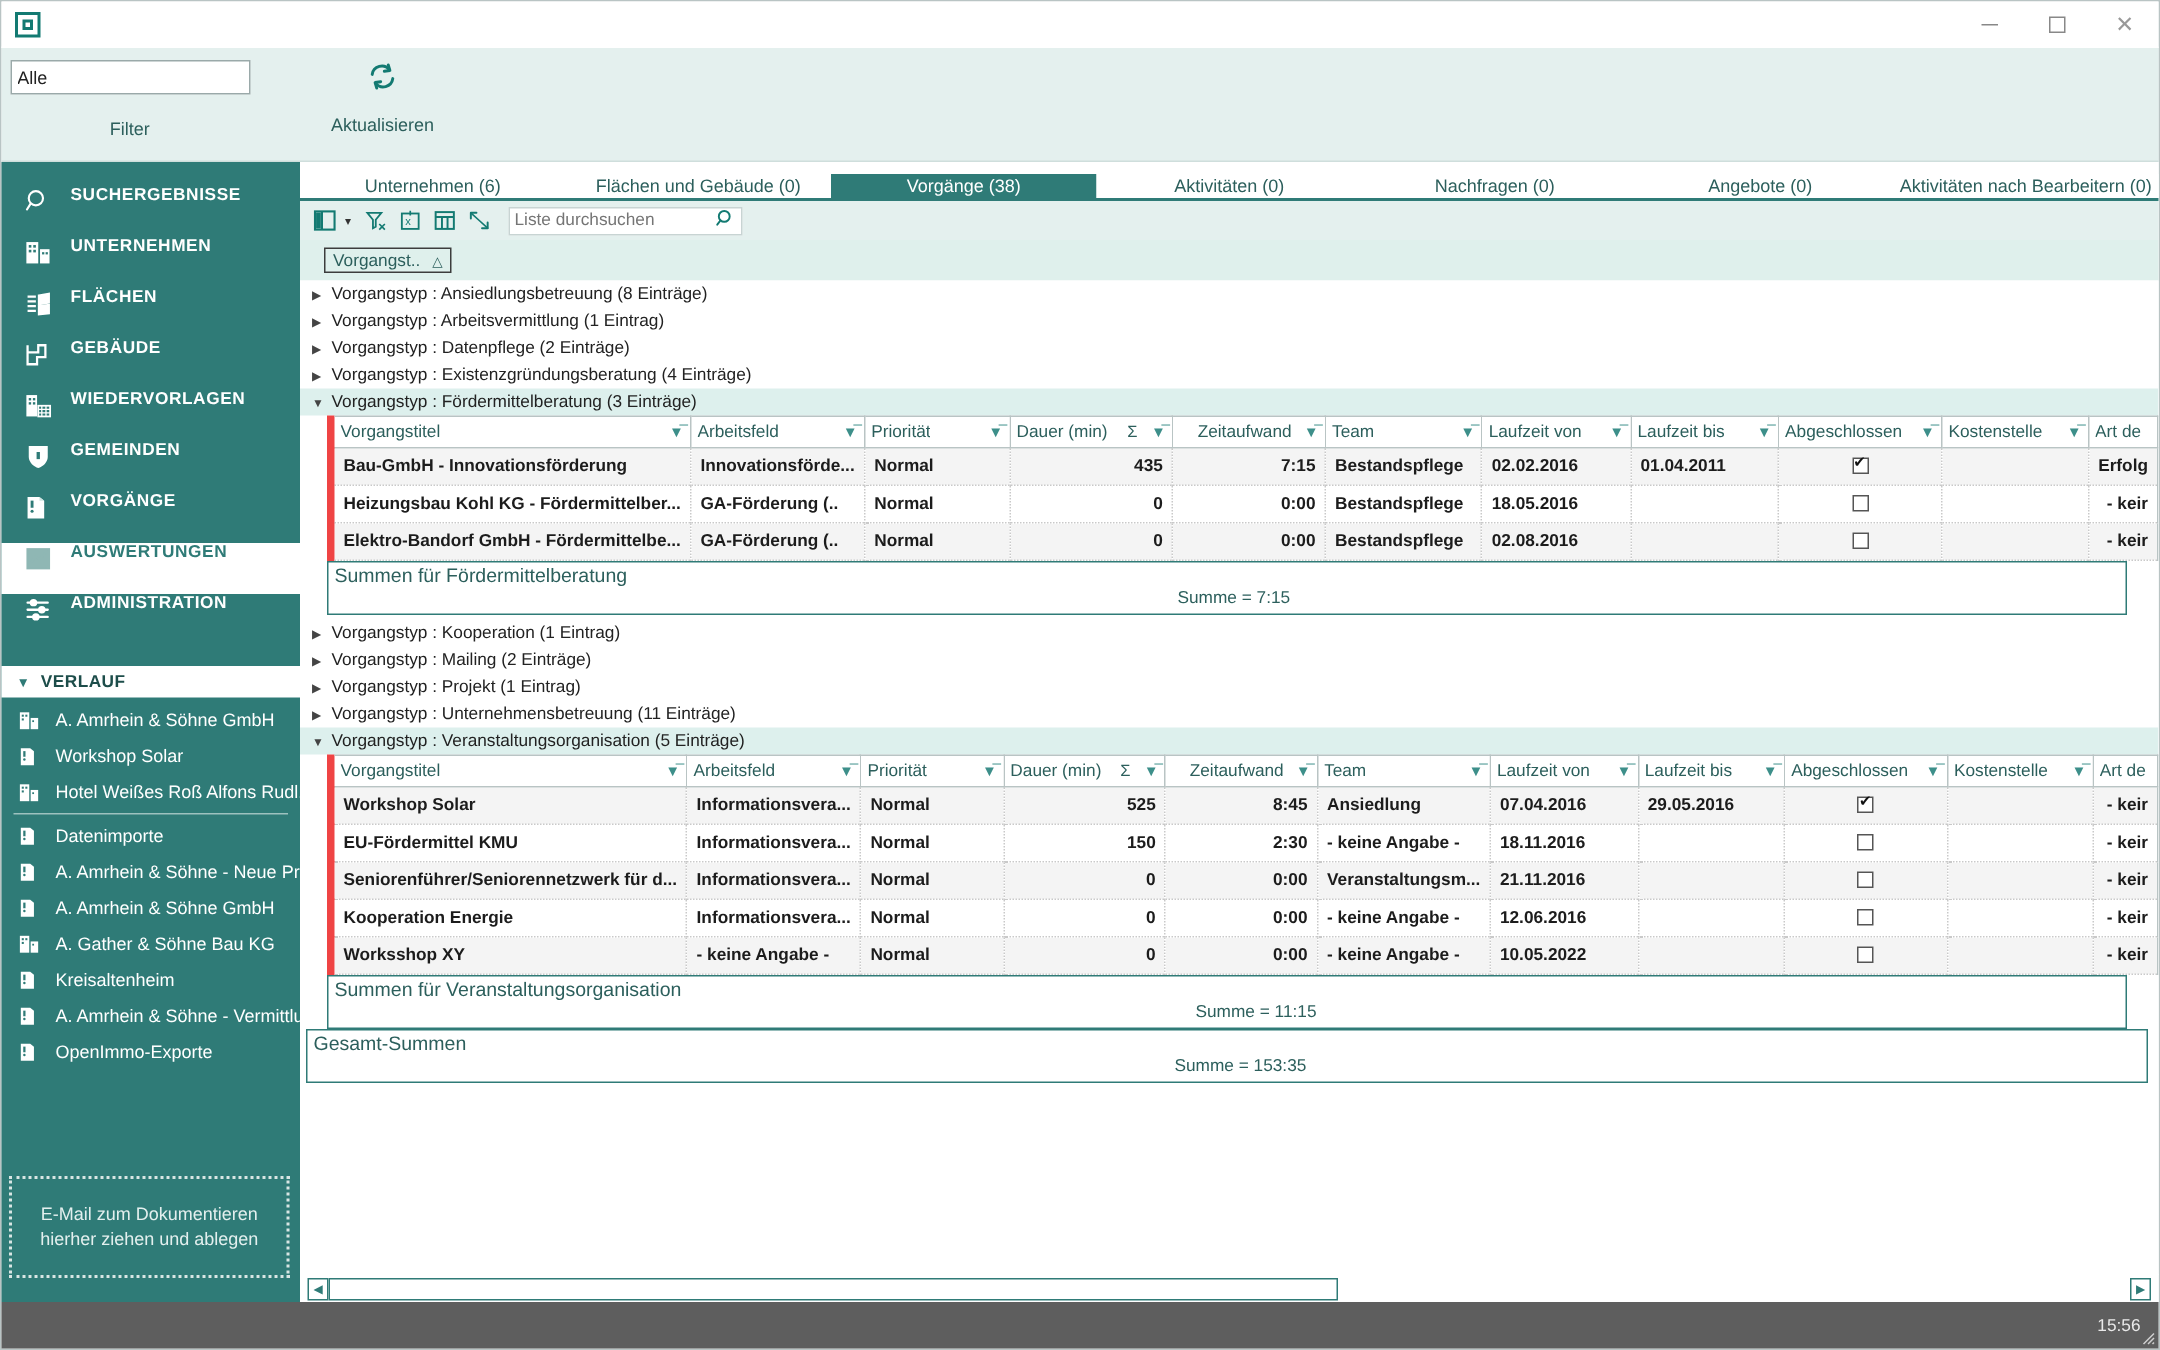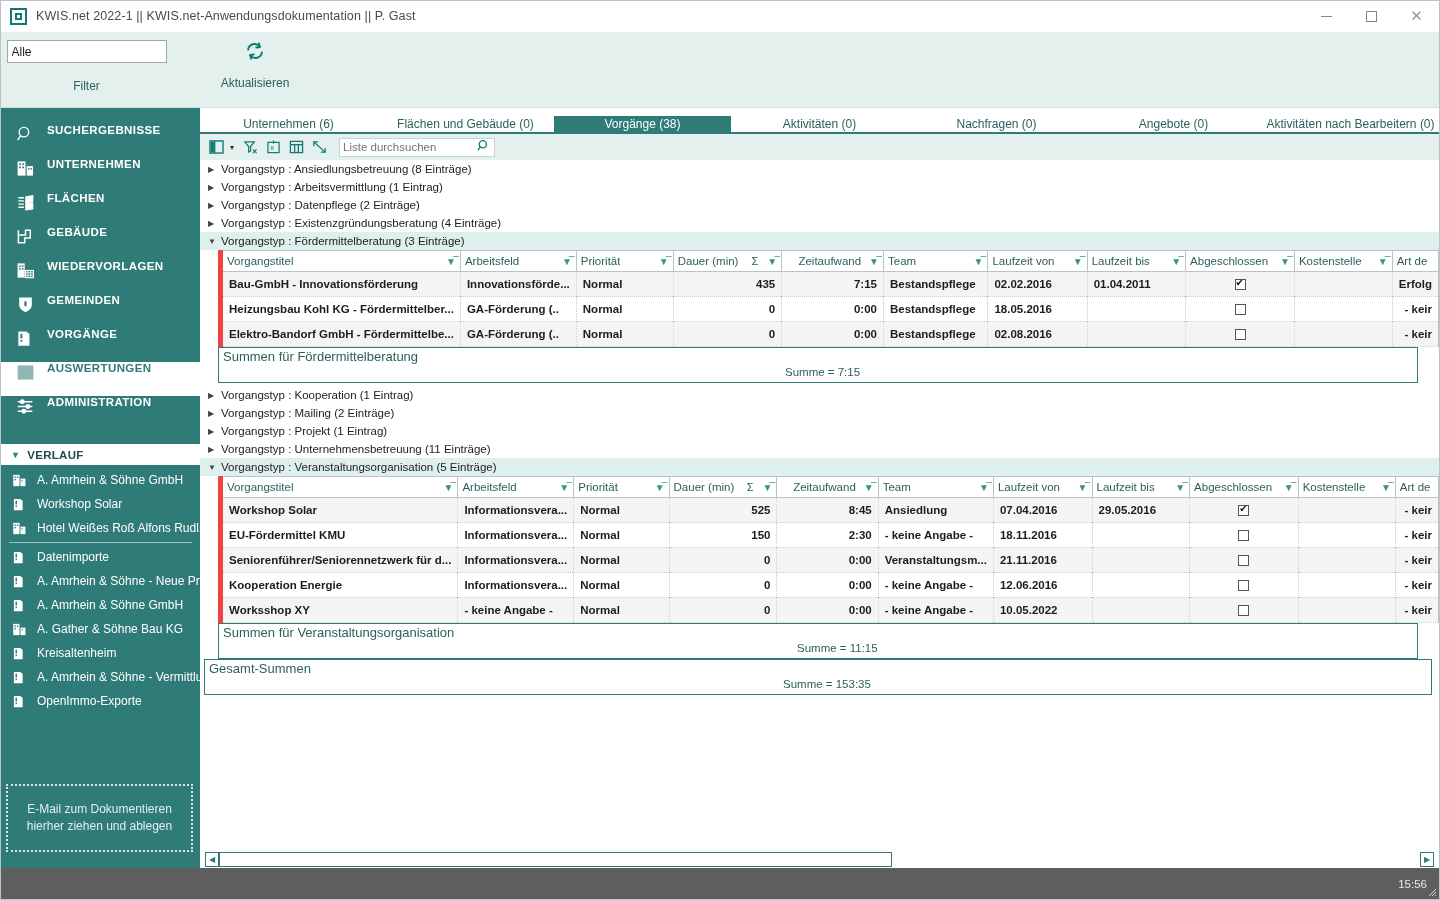--- a/index.html
+++ b/index.html
@@ -222,21 +222,20 @@
 </style>
 </head>
 <body>
 
 <div id="app">
 
   <div class="titlebar">
     <div class="titlebar-icon">
         <i></i>
       </div>
-    <div class="titlebar-title">KWIS.net 2022-1 || KWIS.net-Anwendungsdokumentation || P. Gast</div>
     <div class="win-btns">
       <div class="win-btn">
           <span class="wb-min"></span>
         </div>
       <div class="win-btn">
           <span class="wb-max"></span>
         </div>
       <div class="win-btn close">
           <span class="wb-close">✕</span>
         </div>
@@ -548,20 +547,26 @@
           <input placeholder="Liste durchsuchen" style="">
           <span class="mag">
             <svg width="14" height="14" viewBox="0 0 24 24" fill="none" stroke="#137a72" stroke-width="2.2">
                 <circle cx="10" cy="9" r="6.2"></circle>
                 <path d="M5.5 13.8 L2 18.5" stroke-linecap="round"></path>
               </svg>
           </span>
         </div>
       </div>
 
+      <div class="groupbar">
+        <div class="group-chip">
+          <span>Vorgangst..</span>
+          <span class="asc">△</span>
+        </div>
+      </div>
 
       <div class="gridarea">
 
         <div class="grow">
           <span class="tri">▶</span>
           <span>Vorgangstyp : Ansiedlungsbetreuung (8 Einträge)</span>
         </div>
         <div class="grow">
           <span class="tri">▶</span>
           <span>Vorgangstyp : Arbeitsvermittlung (1 Eintrag)</span>

